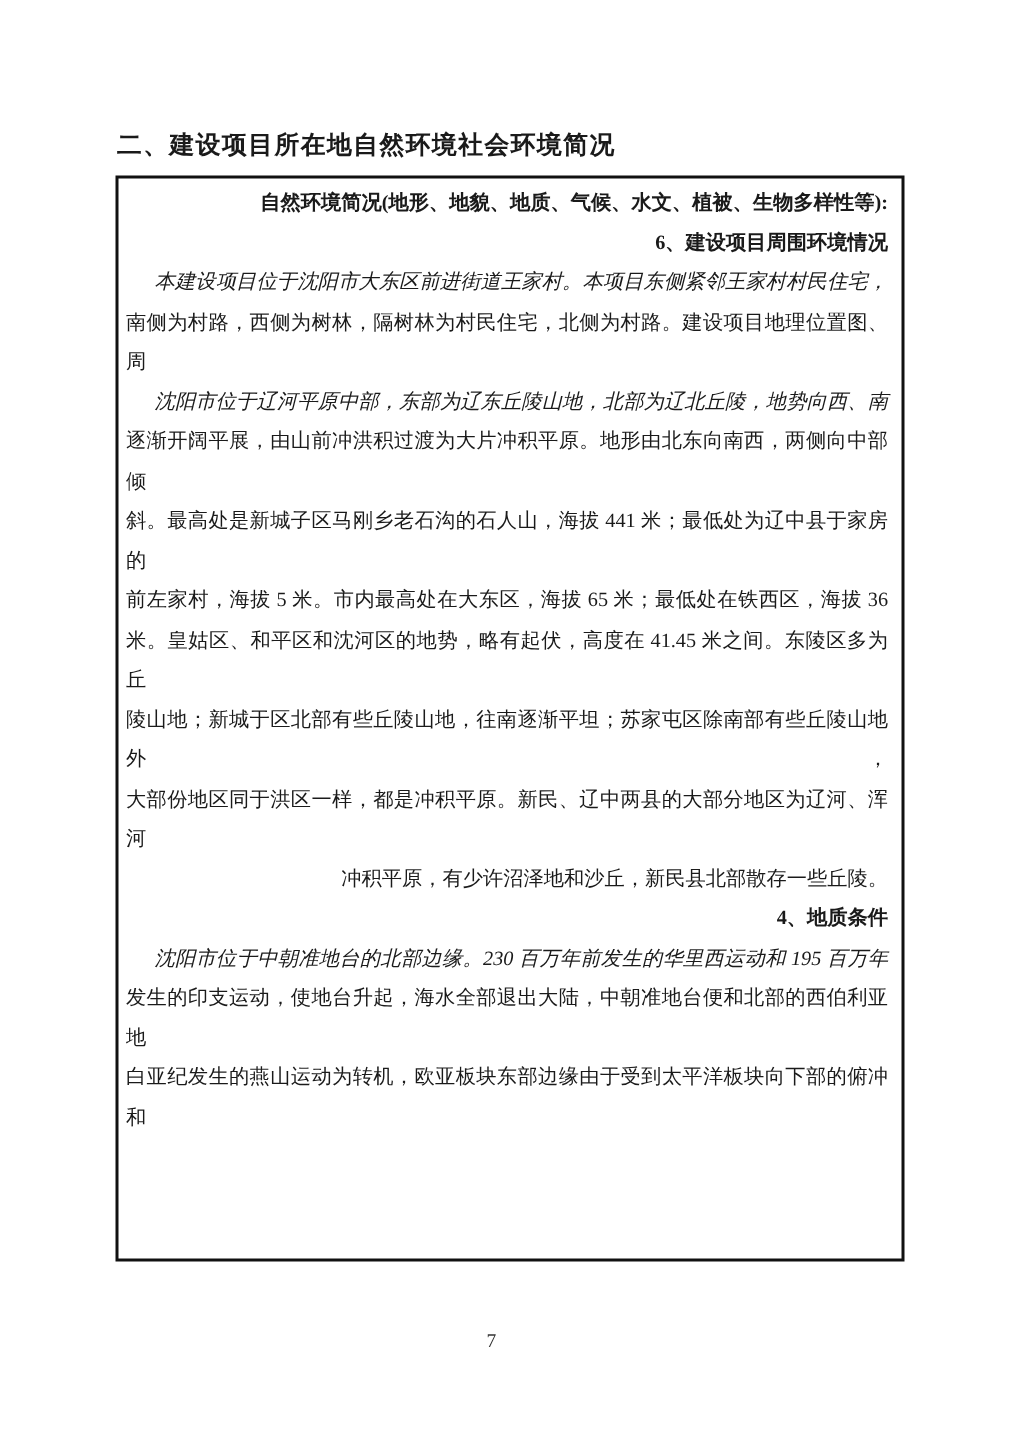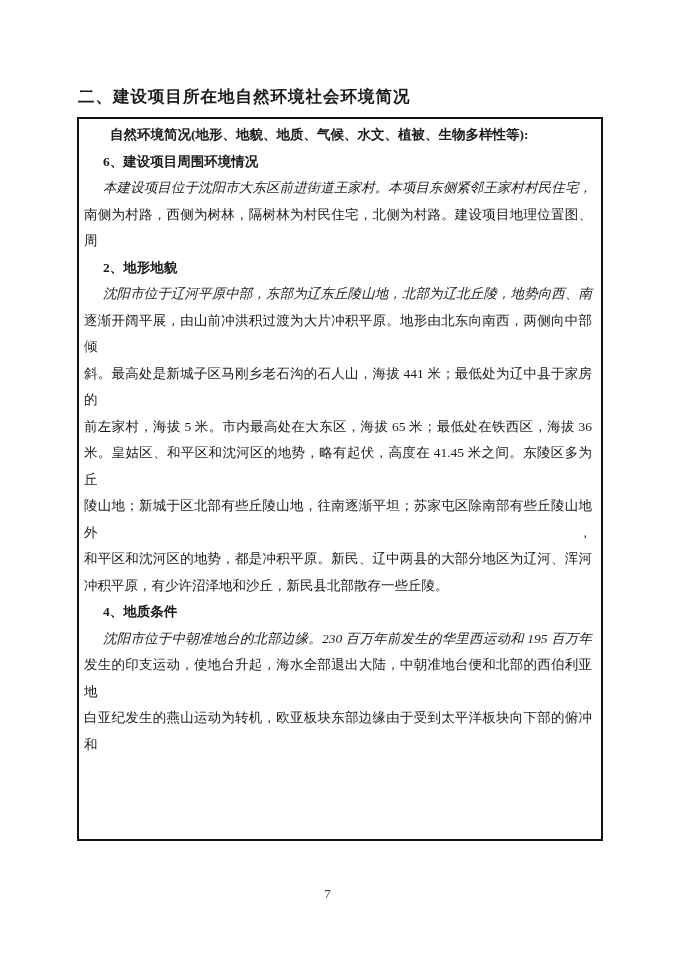--- a/index.html
+++ b/index.html
@@ -33,20 +33,21 @@
     height: 724px;
     border: 2px solid #111111;
     box-sizing: border-box;
     padding: 3px 9px 4px 5px;
     overflow: hidden;
   }
   .content-box .bline {
     font-size: 13.5px;
     line-height: 26.5px;
     white-space: normal;
+    text-align: right;
   }
   .box-title {
     font-weight: bold;
     text-indent: 26px;
   }
   .sec-heading {
     font-weight: bold;
     text-indent: 19px;
   }
   .line.first {
@@ -73,28 +74,27 @@
 <div class="page">
 
   <div class="doc-heading">二、建设项目所在地自然环境社会环境简况</div>
 
   <div class="content-box">
     <div class="bline box-title">自然环境简况(地形、地貌、地质、气候、水文、植被、生物多样性等):</div>
     <div id="sections">
         <div class="bline sec-heading">6、建设项目周围环境情况</div>
         <div class="bline line first full">本建设项目位于沈阳市大东区前进街道王家村。本项目东侧紧邻王家村村民住宅，</div>
         <div class="bline line full">南侧为村路，西侧为树林，隔树林为村民住宅，北侧为村路。建设项目地理位置图、周</div>
-        <div class="bline sec-heading">2、地形地貌</div>
         <div class="bline line first full">沈阳市位于辽河平原中部，东部为辽东丘陵山地，北部为辽北丘陵，地势向西、南</div>
         <div class="bline line full">逐渐开阔平展，由山前冲洪积过渡为大片冲积平原。地形由北东向南西，两侧向中部倾</div>
         <div class="bline line full">斜。最高处是新城子区马刚乡老石沟的石人山，海拔 441 米；最低处为辽中县于家房的</div>
         <div class="bline line full">前左家村，海拔 5 米。市内最高处在大东区，海拔 65 米；最低处在铁西区，海拔 36</div>
         <div class="bline line full">米。皇姑区、和平区和沈河区的地势，略有起伏，高度在 41.45 米之间。东陵区多为丘</div>
         <div class="bline line full">陵山地；新城于区北部有些丘陵山地，往南逐渐平坦；苏家屯区除南部有些丘陵山地外，</div>
-        <div class="bline line full">和平区和沈河区的地势，都是冲积平原。新民、辽中两县的大部分地区为辽河、浑河</div>
+        <div class="bline line full">大部份地区同于洪区一样，都是冲积平原。新民、辽中两县的大部分地区为辽河、浑河</div>
         <div class="bline line">冲积平原，有少许沼泽地和沙丘，新民县北部散存一些丘陵。</div>
         <div class="bline sec-heading">4、地质条件</div>
         <div class="bline line first full">沈阳市位于中朝准地台的北部边缘。230 百万年前发生的华里西运动和 195 百万年</div>
         <div class="bline line full">发生的印支运动，使地台升起，海水全部退出大陆，中朝准地台便和北部的西伯利亚地</div>
         <div class="bline line full">白亚纪发生的燕山运动为转机，欧亚板块东部边缘由于受到太平洋板块向下部的俯冲和</div>
       </div>
   </div>
 
   <div class="page-number">7</div>
 

